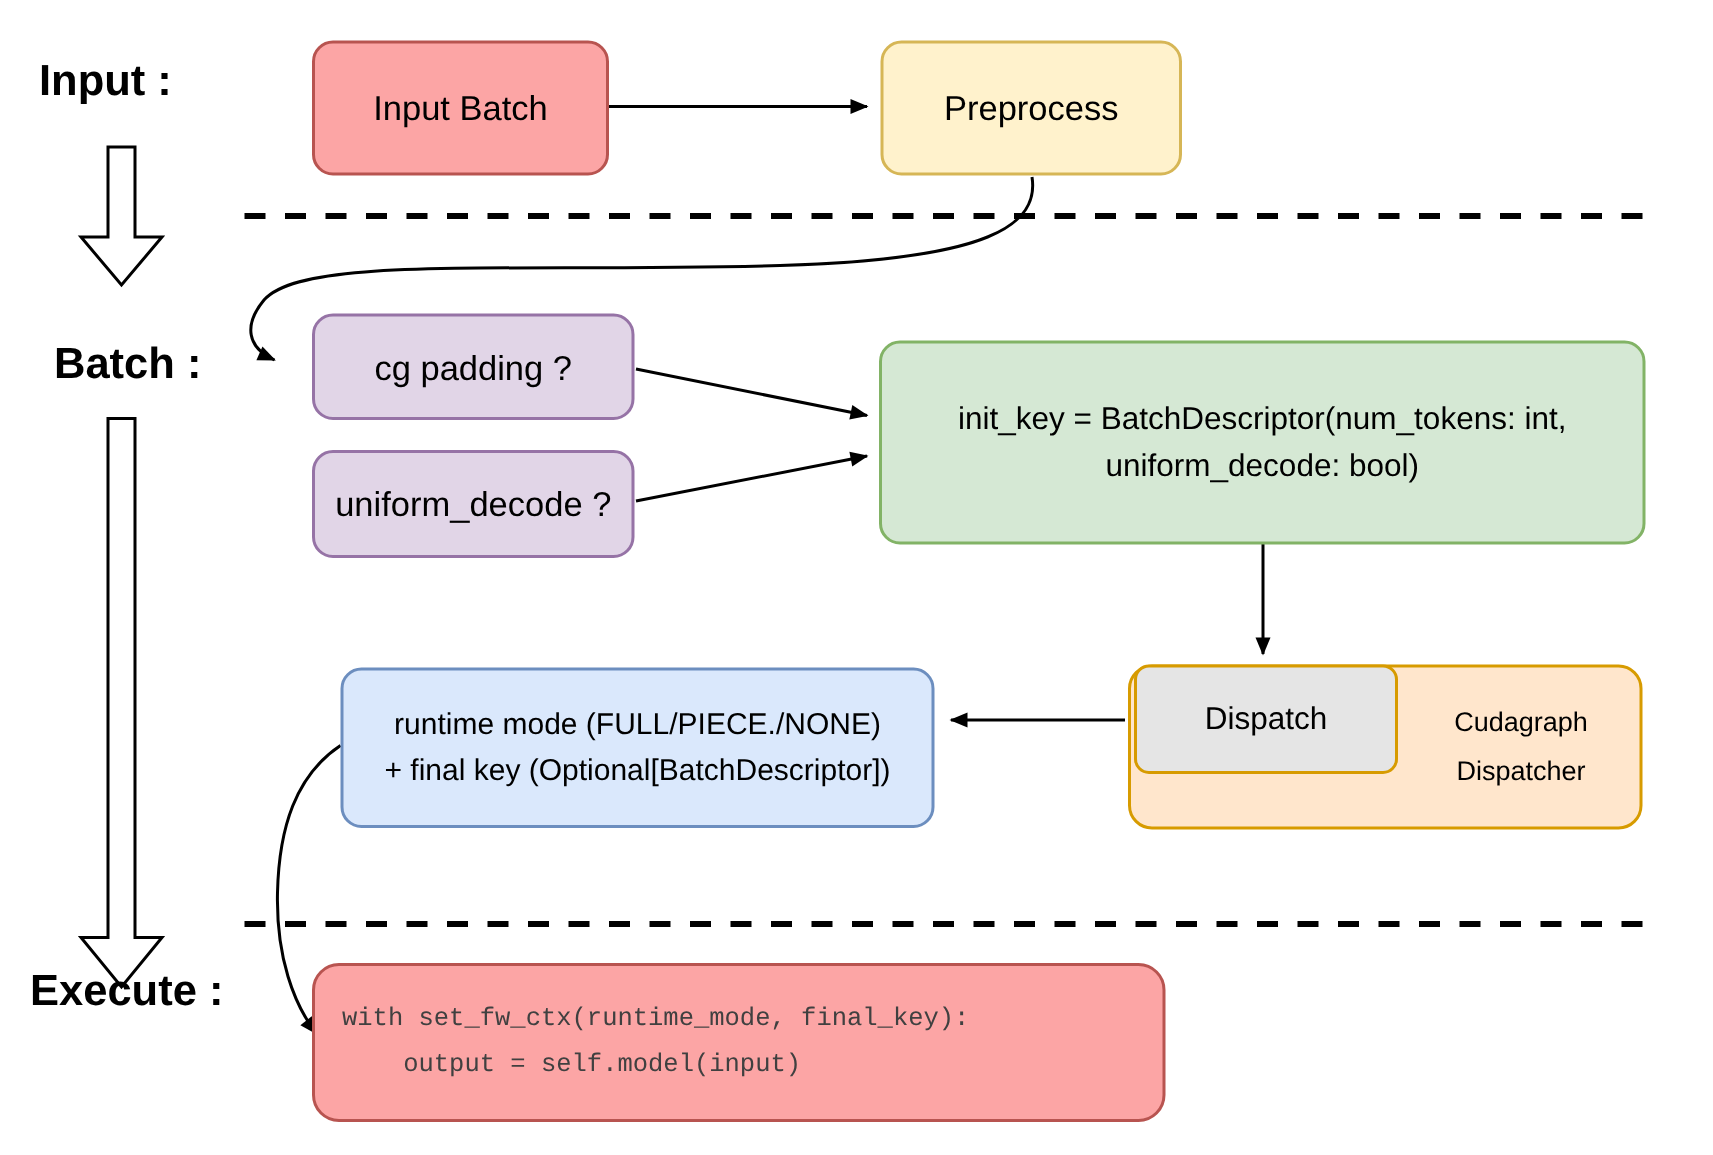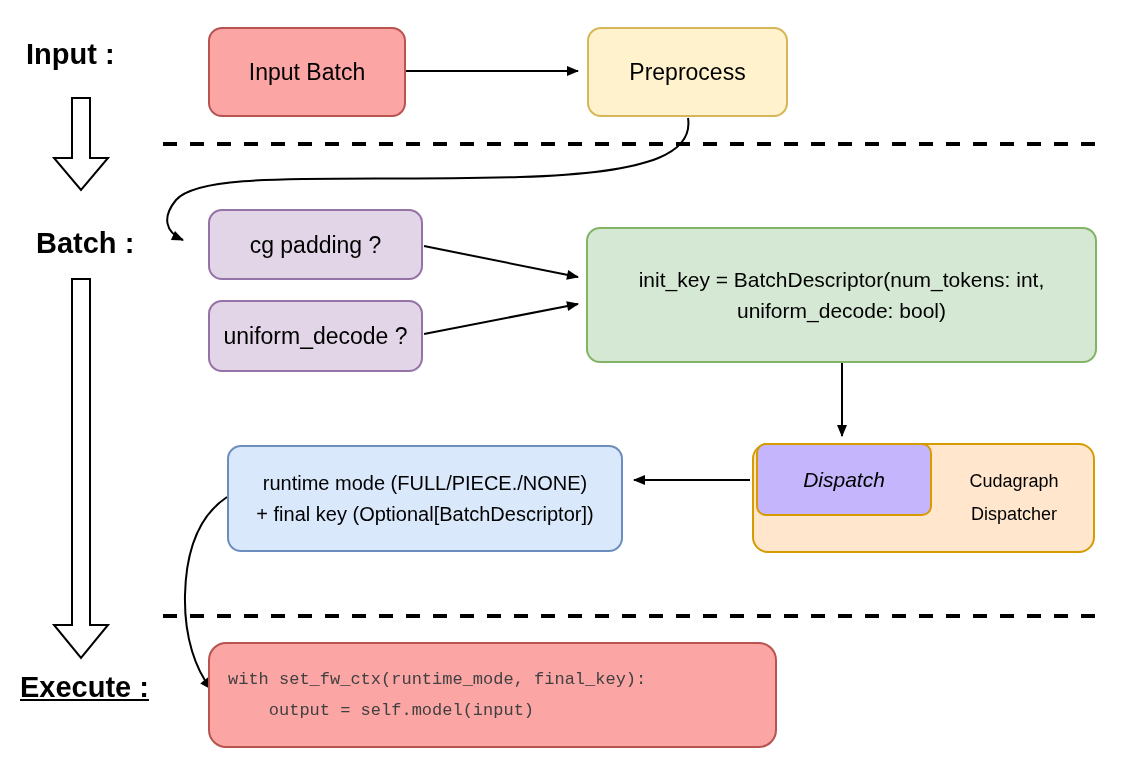--- a/index.html
+++ b/index.html
@@ -25,21 +25,21 @@
     z-index:1;
     font-size:23px;
     line-height:28px;
   }
   .pink  {background:#fca5a5;border-color:#b85450;}
   .yellow{background:#fff2cc;border-color:#d6b656;}
   .purple{background:#e1d5e7;border-color:#9673a6;}
   .green {background:#d5e8d4;border-color:#82b366;}
   .blue  {background:#dae8fc;border-color:#6c8ebf;}
   .orange-light{background:#ffe6cc;border-color:#d79b00;}
-  .orange-dark {background:#c4b5fd;border-color:#d79b00;font-style:italic;}
+  .orange-dark {background:#e5e5e5;border-color:#d79b00;}
   .stage-label{
     position:absolute;
     font-size:29px;
     font-weight:bold;
     color:#000;
     z-index:1;
     white-space:nowrap;
   }
   .two-line{font-size:21px;line-height:31px;}
   .blue.two-line{font-size:20px;line-height:31px;}
@@ -89,21 +89,21 @@
     <line x1="424" y1="334" x2="578" y2="304" stroke="#000" stroke-width="2" marker-end="url(#arrowhead)"></line>
     <line x1="842" y1="336" x2="842" y2="436" stroke="#000" stroke-width="2" marker-end="url(#arrowhead)"></line>
     <line x1="750" y1="480" x2="634" y2="480" stroke="#000" stroke-width="2" marker-end="url(#arrowhead)"></line>
 
     <path d="M688,118 C693,150 660,173 520,177 C340,182 202,170 176,200 C162,217 165,232 183,240" fill="none" stroke="#000" stroke-width="2" marker-end="url(#arrowhead)"></path>
     <path d="M227,497 C197,517 186,552 185,595 C184,638 196,670 211,689" fill="none" stroke="#000" stroke-width="2" marker-end="url(#arrowhead)"></path>
   </svg>
 
   <div class="stage-label" style="left:26px;top:38px;">Input :</div>
   <div class="stage-label" style="left:36px;top:227px;">Batch :</div>
-  <div class="stage-label" style="left:20px;top:671px;text-decoration:underline;">Execute :</div>
+  <div class="stage-label" style="left:20px;top:645px;">Execute :</div>
 
   <div class="node pink" style="left:208px;top:27px;width:198px;height:90px;">
     <span>Input Batch</span>
   </div>
   <div class="node purple" style="left:208px;top:209px;width:215px;height:71px;">
     <span>cg padding ?</span>
   </div>
 
   <div class="node yellow" style="left:587px;top:27px;width:201px;height:90px;">
     <span>Preprocess</span>

